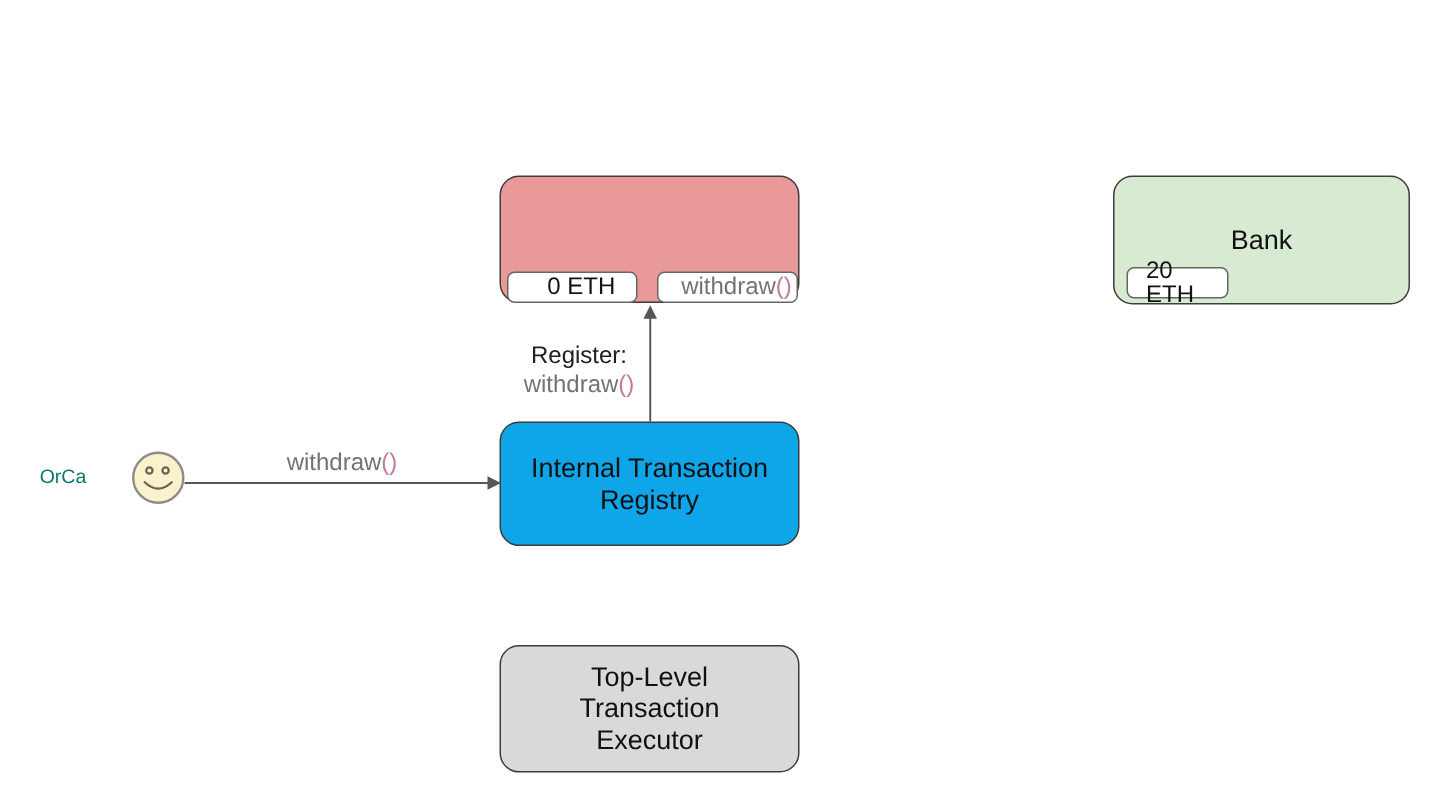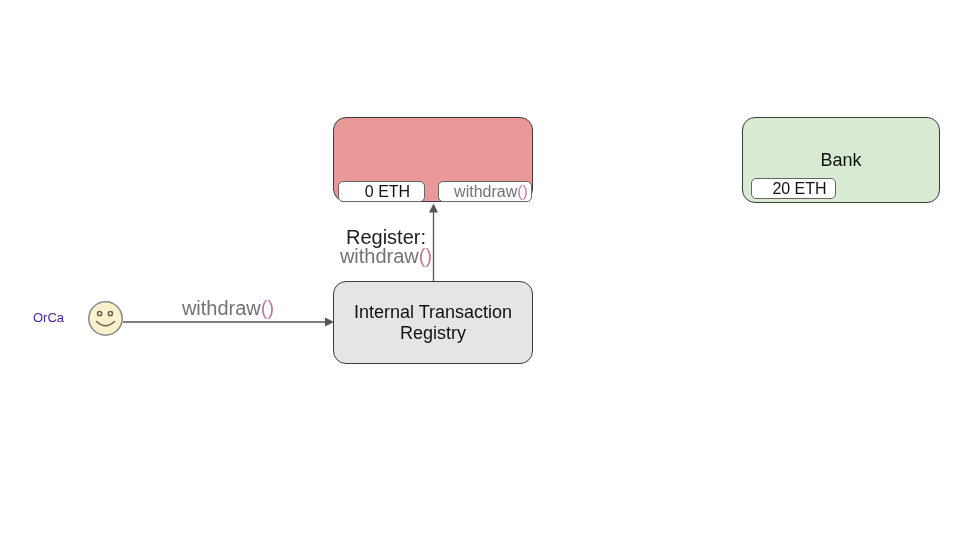--- a/index.html
+++ b/index.html
@@ -11,43 +11,43 @@
 
   .node{
     position:absolute;border:1.5px solid #3d3d3d;border-radius:13px;
     display:flex;align-items:center;justify-content:center;box-sizing:border-box;
   }
   .node .title{
     font-size:18px;line-height:21px;text-align:center;white-space:pre-line;color:#111;
   }
   .node-attack{left:333px;top:117px;width:200px;height:85px;background:#ea9999;}
   .node-bank{left:742px;top:117px;width:198px;height:86px;background:#d9ead3;}
-  .node-registry{left:333px;top:281px;width:200px;height:83px;background:#e5e5e5;}
+  .node-registry{left:333px;top:281px;width:200px;height:83px;background:#0ea5e9;}
   .node-executor{left:333px;top:430px;width:200px;height:85px;background:#d9d9d9;}
 
   .badge{
     position:absolute;background:#ffffff;border:1.4px solid #666666;border-radius:5px;
     display:flex;align-items:center;justify-content:center;box-sizing:border-box;
     font-size:16px;line-height:16px;color:#111;padding-left:12px;
   }
   .badge-attack-balance{left:4px;top:63px;width:87px;height:21px;}
   .badge-attack-fn{left:104px;top:63px;width:94px;height:21px;}
-  .badge-bank-balance{left:8px;top:60px;width:85px;height:21px;}
+  .badge-bank-balance{left:8px;top:60px;width:68px;height:21px;}
 
   .fn-name{color:#737373;}
   .fn-parens{color:#c27ba0;}
 
-  .edge-label{position:absolute;font-size:20px;line-height:17px;text-align:center;}
+  .edge-label{position:absolute;font-size:16px;line-height:17px;text-align:center;}
   .label-actor-call{left:158px;top:300px;width:140px;}
   .label-register{left:336px;top:228px;width:100px;line-height:19px;}
   .label-register .prefix{color:#212121;}
 
   .actor-label{
-    position:absolute;left:20px;top:310px;width:44px;text-align:right;
-    font-size:13px;line-height:16px;color:#4c1d95;
+    position:absolute;left:20px;top:310px;width:44px;text-align:center;
+    font-size:13px;line-height:16px;color:#0f766e;
   }
   .actor-face{position:absolute;left:87px;top:300px;width:37px;height:37px;}
 </style>
 </head>
 <body>
 
 <div class="canvas">
 
   <svg class="overlay" viewBox="0 0 960 540">
 
@@ -73,20 +73,25 @@
     <div class="badge badge-bank-balance">
       <span>20 ETH</span>
     </div>
   </div>
 
   <div class="node node-registry">
     <div class="title">Internal Transaction
 Registry</div>
   </div>
 
+  <div class="node node-executor">
+    <div class="title">Top-Level
+Transaction
+Executor</div>
+  </div>
 
   <div class="actor-label">OrCa</div>
   <svg class="actor-face" viewBox="0 0 37 37">
     <circle cx="18.5" cy="18.5" r="16.7" fill="#fbf1cd" stroke="#8c8c8c" stroke-width="1.6"></circle>
     <circle cx="12.6" cy="13.6" r="2.1" fill="none" stroke="#6b6155" stroke-width="1.5"></circle>
     <circle cx="23.4" cy="13.6" r="2.1" fill="none" stroke="#6b6155" stroke-width="1.5"></circle>
     <path d="M 9.5 21.5 Q 18.5 30 27.5 21.5" fill="none" stroke="#6b6155" stroke-width="1.5" stroke-linecap="round"></path>
   </svg>
 
   <div class="edge-label label-actor-call">

